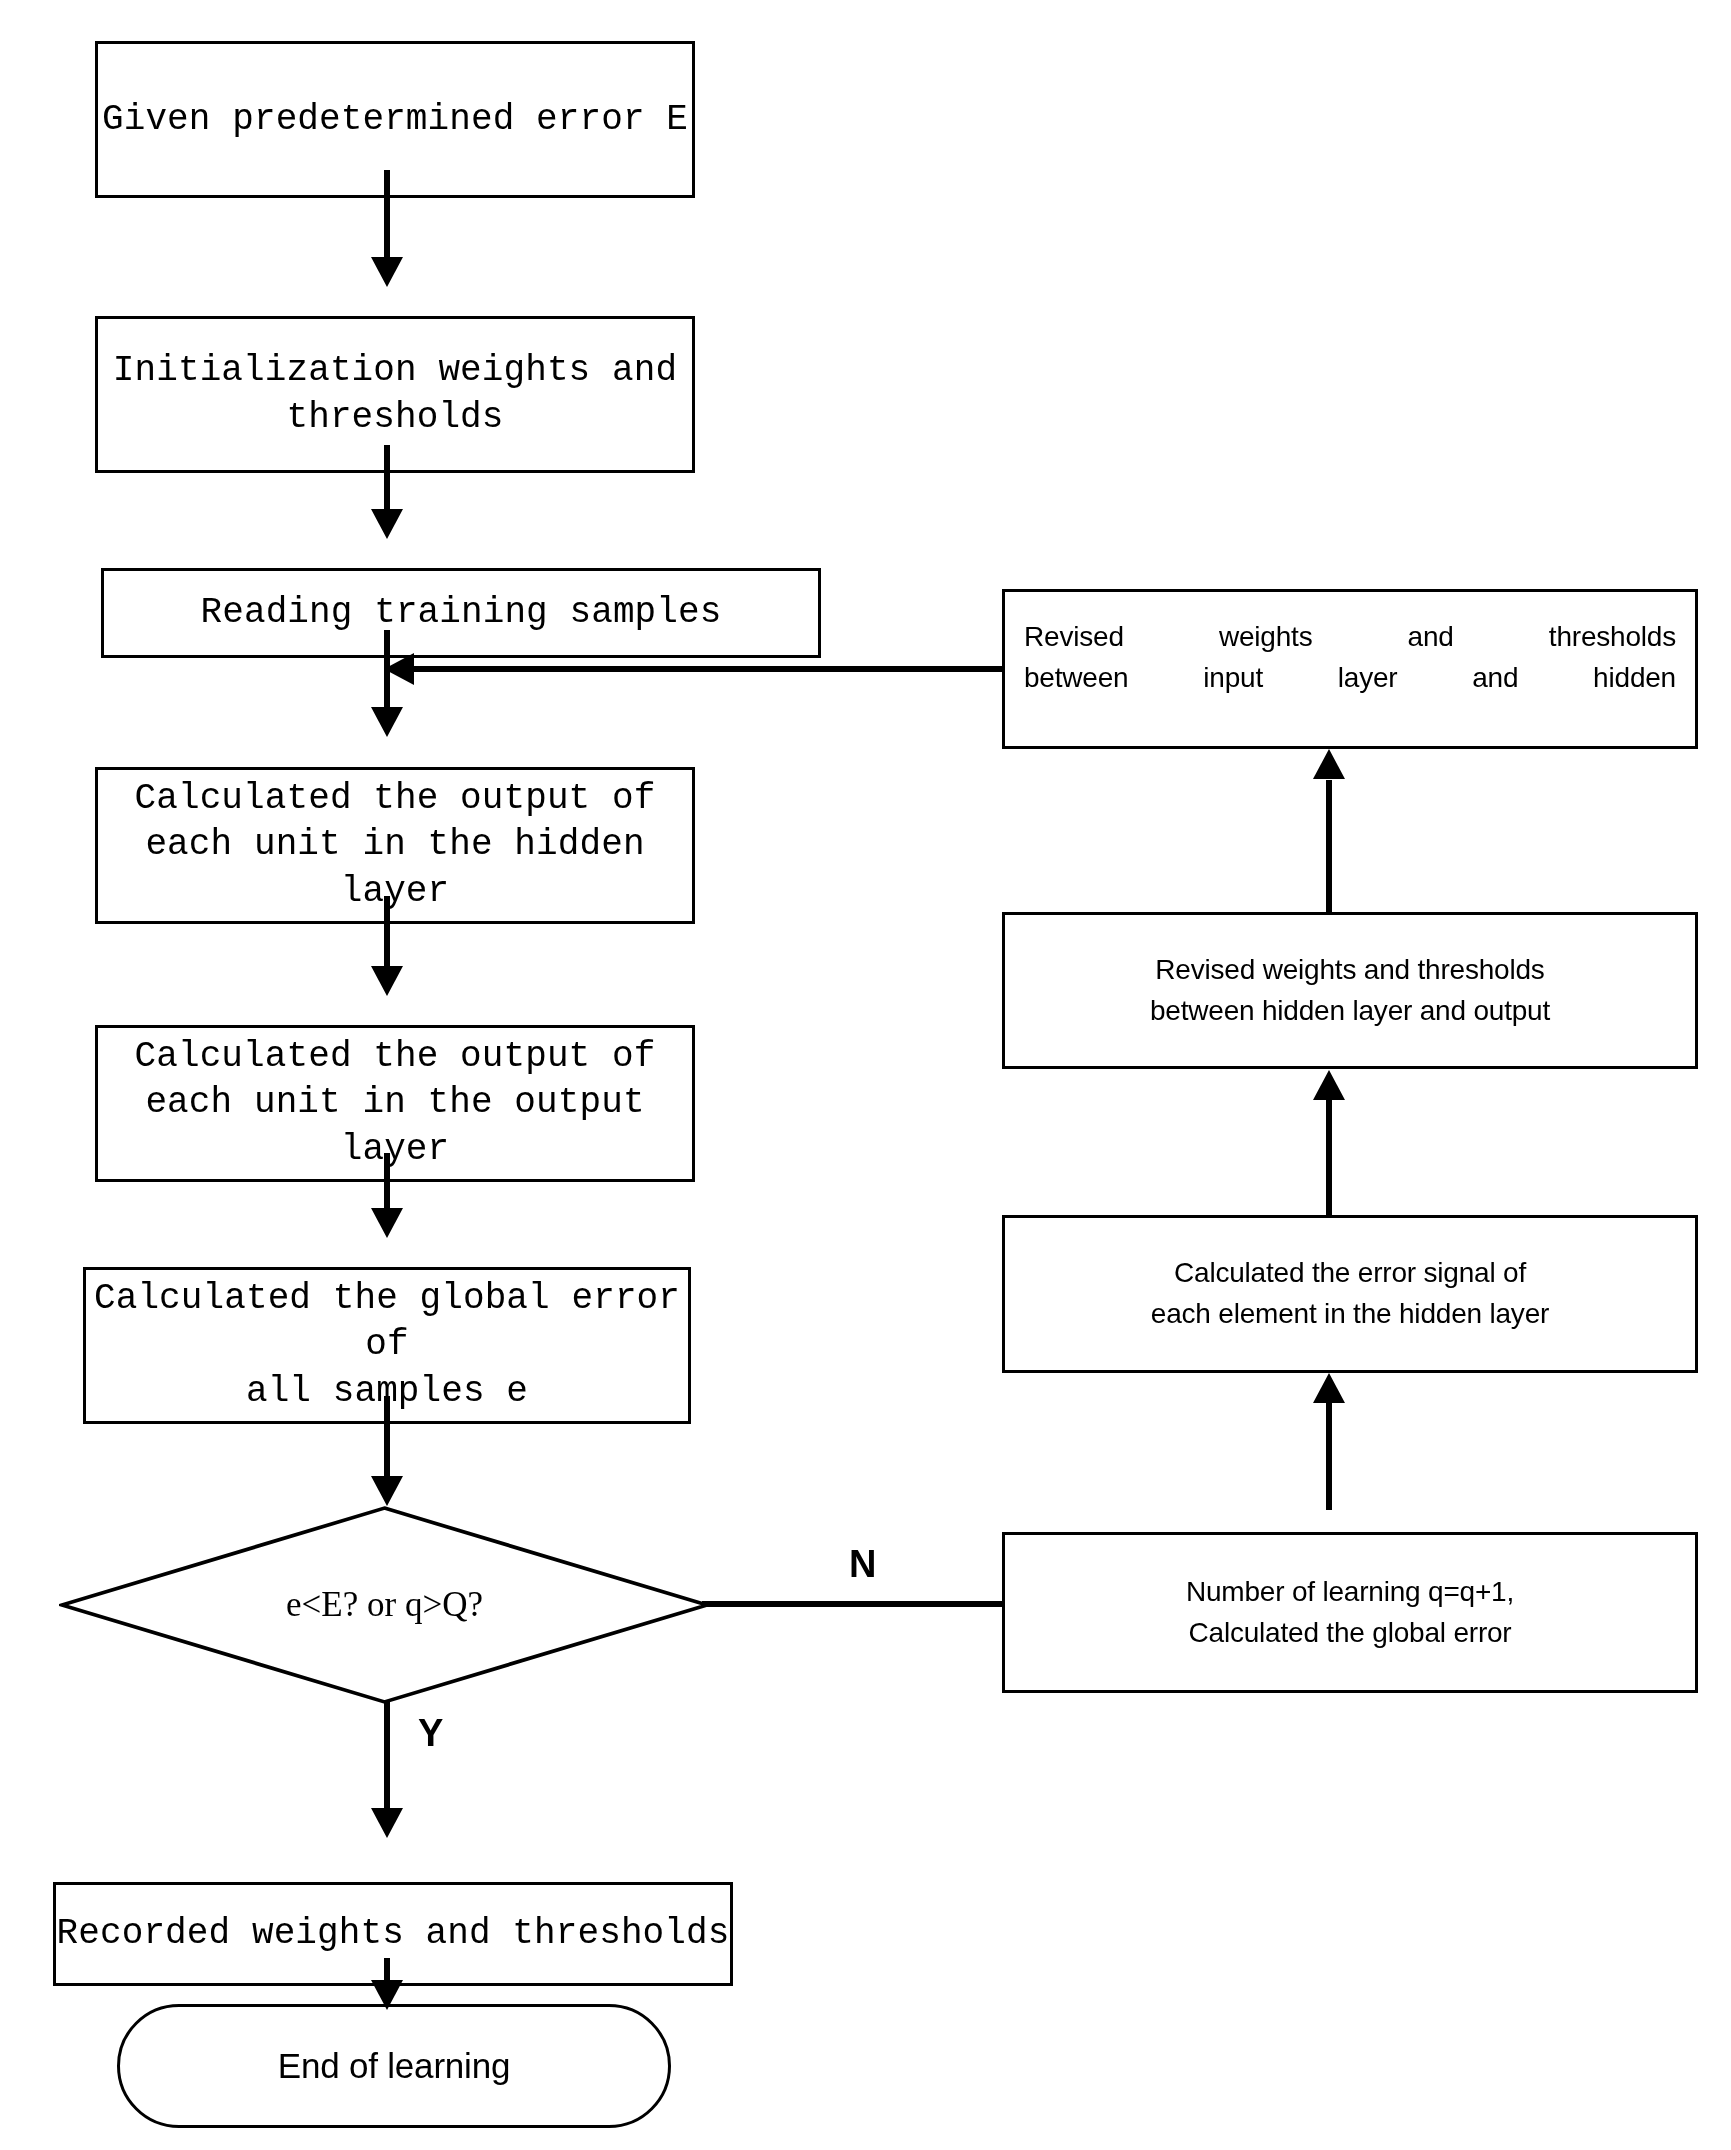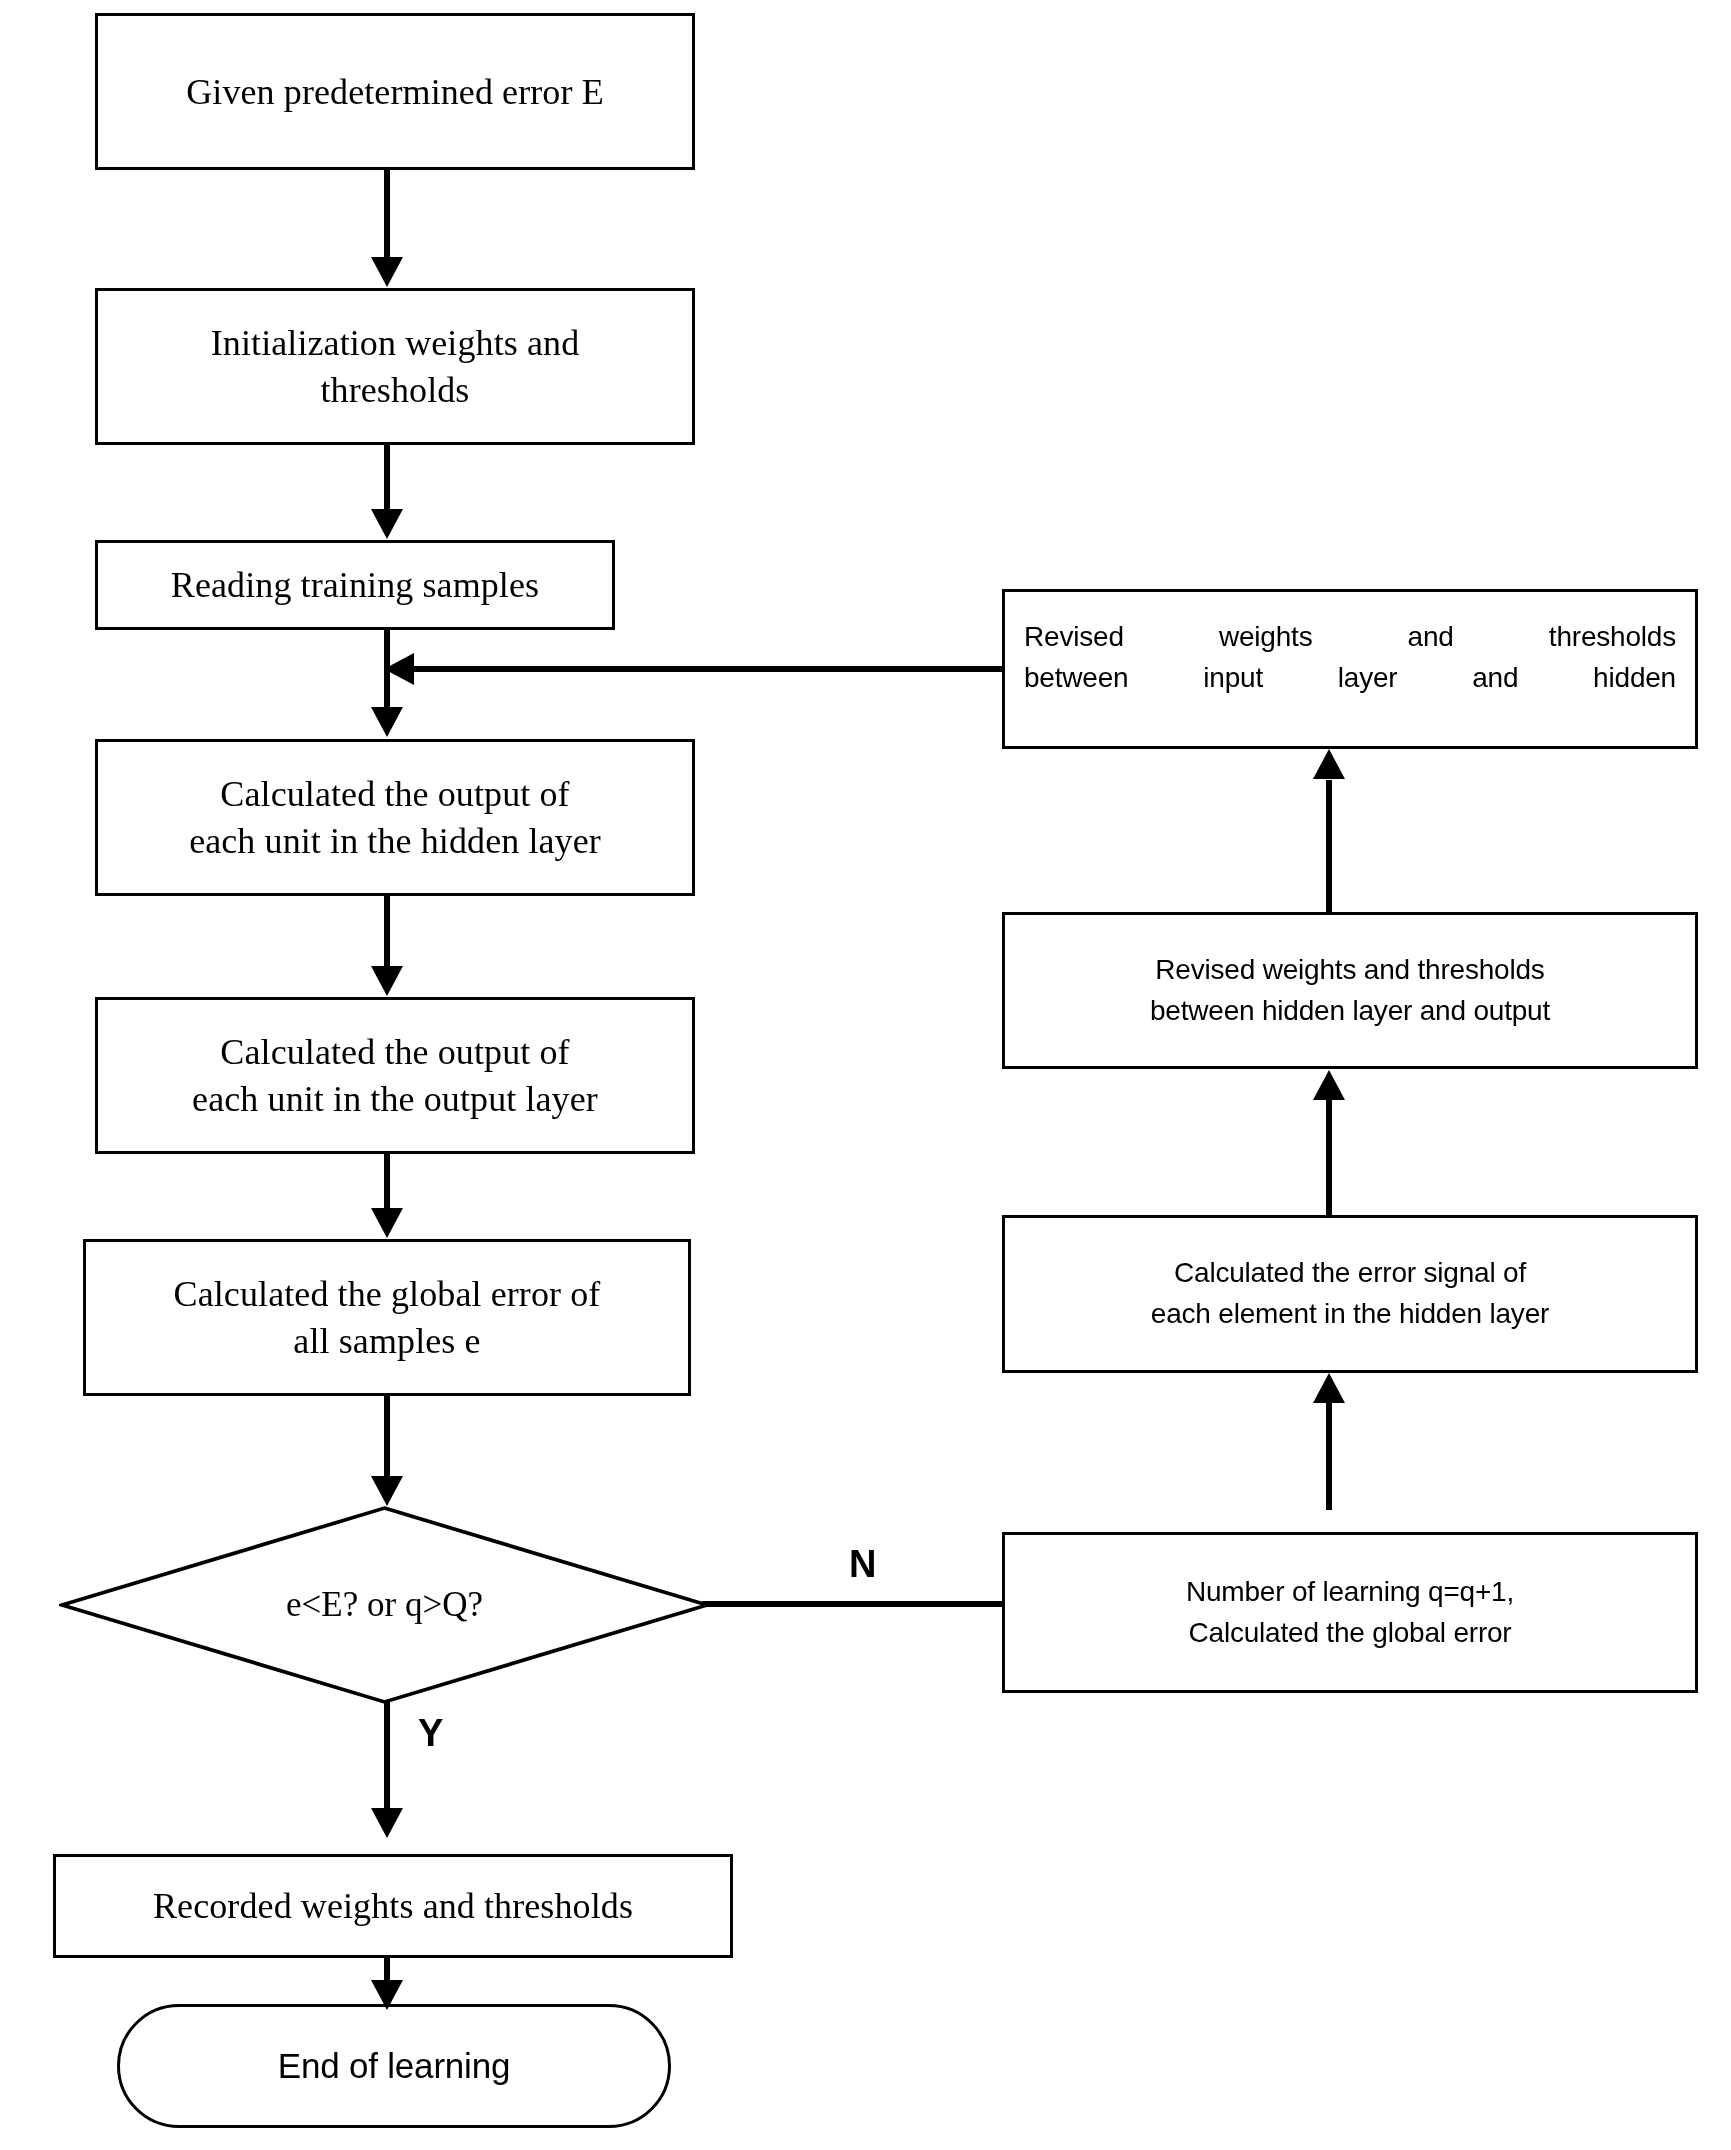--- a/index.html
+++ b/index.html
@@ -20,24 +20,25 @@
     display: flex;
     align-items: center;
     justify-content: center;
     text-align: center;
     color: #000000;
     background: #ffffff;
   }
   
   .proc-serif {
     border: 3.7px solid #000000;
-    font-family: Liberation Serif, serif;
+    font-family: Liberation Mono, monospace;
     font-size: 36px;
     line-height: 1.28;
     letter-spacing: 0.1px;
+    margin-top: 28px;
   }
   
   .proc-sans {
     border: 3.7px solid #000000;
     font-family: "Liberation Sans", "DejaVu Sans", sans-serif;
     font-size: 28px;
     line-height: 1.45;
     letter-spacing: -0.2px;
   }
   .proc-sans.justified {
@@ -131,21 +132,21 @@
     </div>
   </div>
 
   <div class="node proc-serif" style="left:95px; top:288px; width:600px; height:157px;">
     <div>
       <span>Initialization weights and</span><br>
       <span>thresholds</span>
     </div>
   </div>
 
-  <div class="node proc-serif" style="left:95px; top:540px; width:520px; height:90px;">
+  <div class="node proc-serif" style="left:101px; top:540px; width:720px; height:90px;">
     <div>
       <span>Reading training samples</span>
     </div>
   </div>
 
   <div class="node proc-serif" style="left:95px; top:739px; width:600px; height:157px;">
     <div>
       <span>Calculated the output of</span><br>
       <span>each unit in the hidden layer</span>
     </div>

